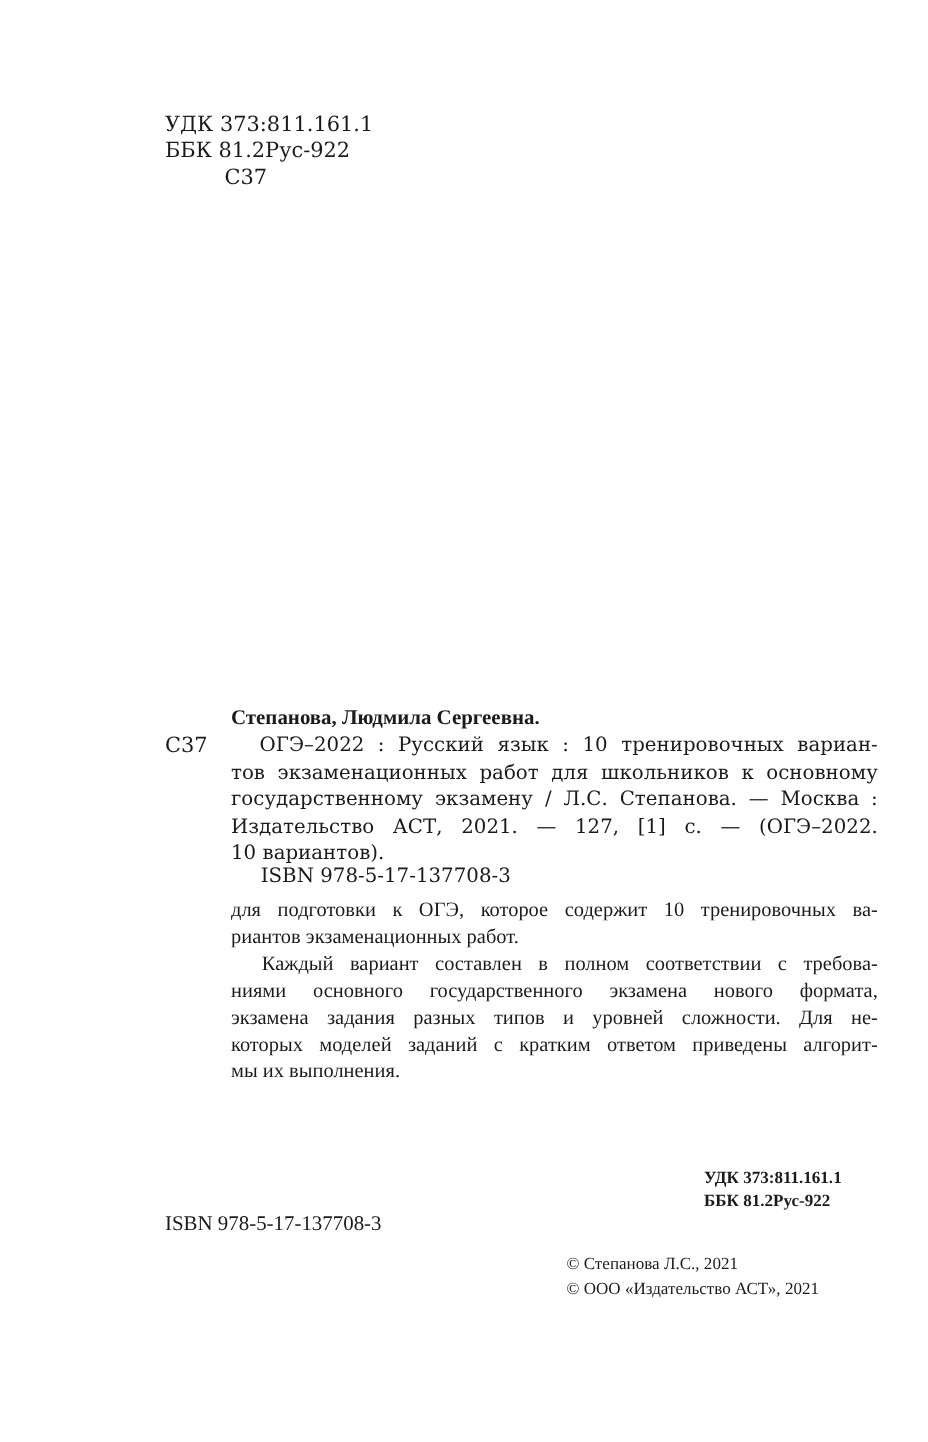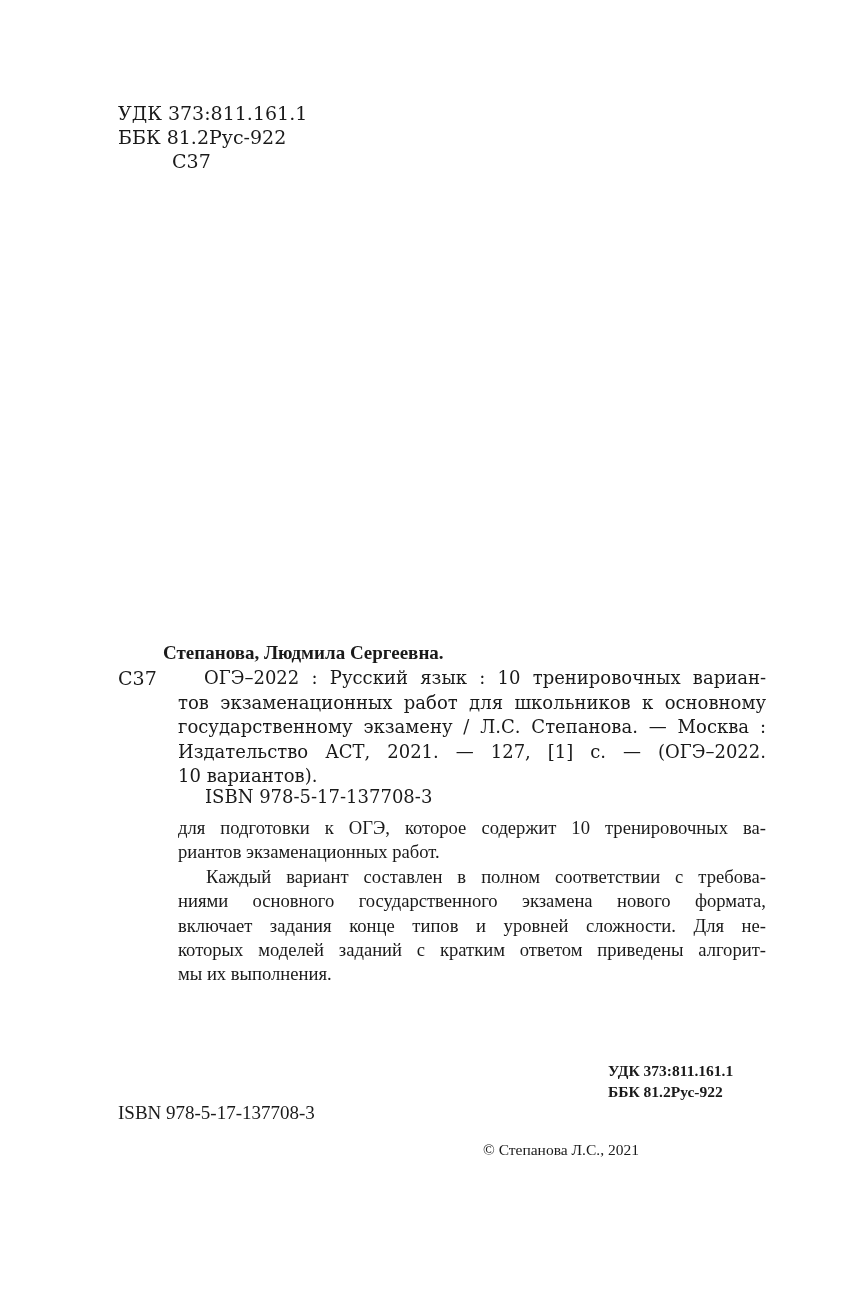--- a/index.html
+++ b/index.html
@@ -8,33 +8,33 @@
       background: #ffffff;
     }
     body {
       width: 844px;
       height: 1311px;
       position: relative;
       overflow: hidden;
       font-family: "DejaVu Serif", "Liberation Serif", serif;
       color: #1a1a1a;
     }
-    .abs { position: absolute; white-space: nowrap; }
+    .abs { position: absolute; white-space: nowrap; margin-left: 32px; }
 
     
     .top-codes {
       left: 118px; top: 101px;
       font-size: 19px; line-height: 24px;
     }
     .top-codes .line { display: block; }
     .top-codes .indent { padding-left: 54px; }
 
     
     .author {
-      left: 163px; top: 641px;
+      left: 178px; top: 641px;
       font-family: "Liberation Serif", "DejaVu Serif", serif;
       font-weight: bold;
       font-size: 19px; line-height: 24px;
     }
     .card-code {
       left: 118px; top: 666px;
       font-size: 19px; line-height: 24px;
     }
     .card-body {
       left: 178px; top: 666px;
@@ -118,28 +118,29 @@
 <div class="abs isbn-card">ISBN 978-5-17-137708-3</div>
 
 <div class="abs annotation">
   <div>
     <span class="jl">для подготовки к ОГЭ, которое содержит 10 тренировочных ва-</span>
     <span class="jl last">риантов экзаменационных работ.</span>
   </div>
   <div>
     <span class="jl first">Каждый вариант составлен в полном соответствии с требова-</span>
     <span class="jl">ниями основного государственного экзамена нового формата,</span>
-    <span class="jl">включает задания конце типов и уровней сложности. Для не-</span>
+    <span class="jl">экзамена задания разных типов и уровней сложности. Для не-</span>
     <span class="jl">которых моделей заданий с кратким ответом приведены алгорит-</span>
     <span class="jl last">мы их выполнения.</span>
   </div>
 </div>
 
 <div class="abs bottom-codes">
   <span class="line">УДК 373:811.161.1</span>
   <span class="line">ББК 81.2Рус-922</span>
 </div>
 
 <div class="abs isbn-bottom">ISBN 978-5-17-137708-3</div>
 
 <div class="abs copyright">
   <span class="line">© Степанова Л.С., 2021</span>
+  <span class="line">© ООО «Издательство АСТ», 2021</span>
 </div>
 
 </body></html>

